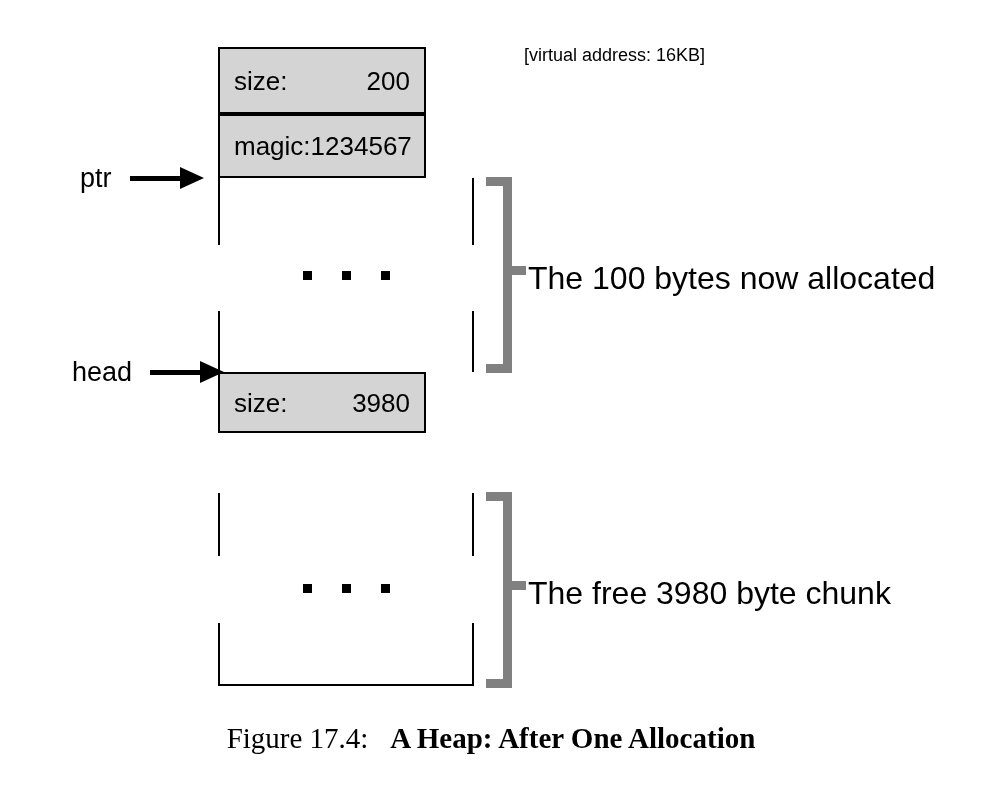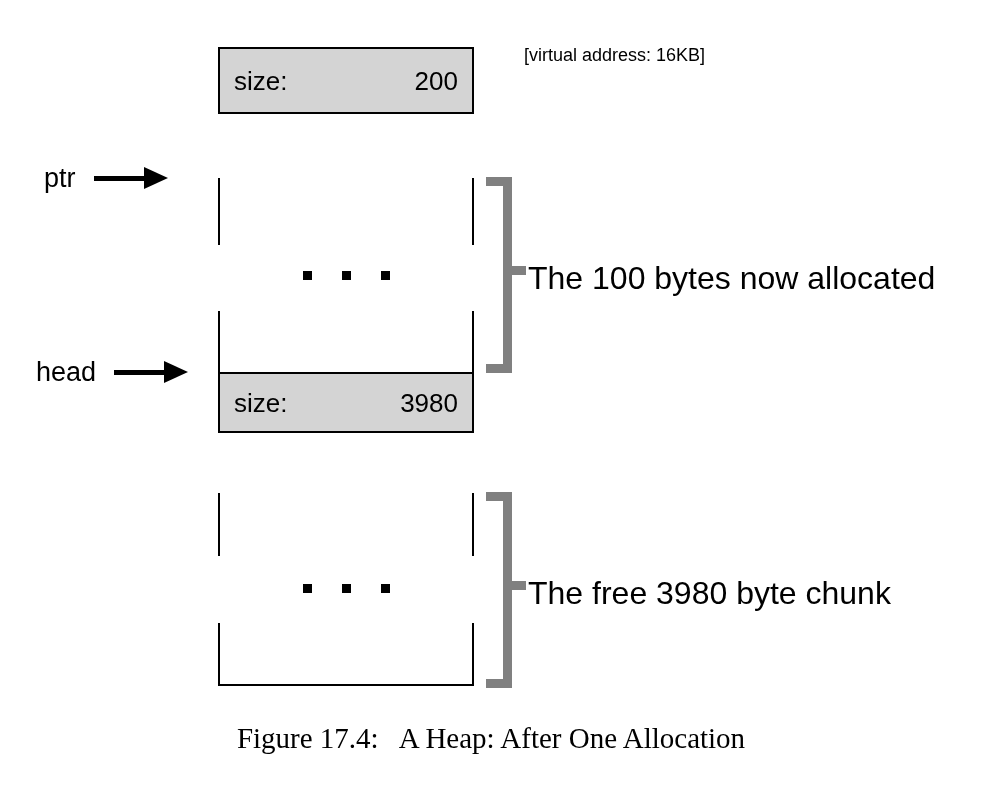--- a/index.html
+++ b/index.html
@@ -29,21 +29,21 @@
     left: 218px;
     top: 47px;
     width: 256px;
     height: 641px;
   }
 
   
   .hdr-row {
     position: absolute;
     left: 0;
-    width: 256px;
+    width: 208px;
     box-sizing: border-box;
     background: #d4d4d4;
     border: 2px solid #000000;
     display: flex;
     align-items: center;
     justify-content: space-between;
     padding: 0 14px;
     font-size: 26px;
     line-height: 1;
   }
@@ -80,20 +80,21 @@
     background: #000000;
   }
 
   
   .ptr {
     position: absolute;
     height: 34px;
     display: flex;
     align-items: center;
     white-space: nowrap;
+    margin-left: 36px;
   }
   .ptr .ptr-label {
     font-size: 27px;
     line-height: 1;
   }
   .ptr .arrow {
     position: relative;
     margin-left: 18px;
     width: 74px;
     height: 8px;
@@ -166,36 +167,40 @@
     position: absolute;
     left: 0;
     width: 982px;
     text-align: center;
     font-family: "Liberation Serif", serif;
     font-size: 29px;
     line-height: 1;
     white-space: nowrap;
   }
   .caption .cap-num { font-weight: normal; text-align: center; }
-  .caption .cap-title { font-weight: normal; }
+  .caption .cap-title { font-weight: bold; }
 </style>
 </head>
 <body>
 
 <div class="figure-root">
 
   <div class="vaddr" style="left:524px; top:46px;">[virtual address: 16KB]</div>
 
   <div class="heap-col">
 
     <div class="hdr-row" style="top:0px; height:67px;">
       <span class="k">size:</span>
       <span class="v">200</span>
     </div>
 
+    <div class="hdr-row" style="top:67px; height:64px;">
+      <span class="k">magic:</span>
+      <span class="v">1234567</span>
+    </div>
 
     <div class="body-seg" style="top:131px; height:67px;"></div>
 
     <div class="dots" style="top:222px;">
       <span></span>
       <span></span>
       <span></span>
     </div>
 
     <div class="body-seg" style="top:264px; height:61px;"></div>

